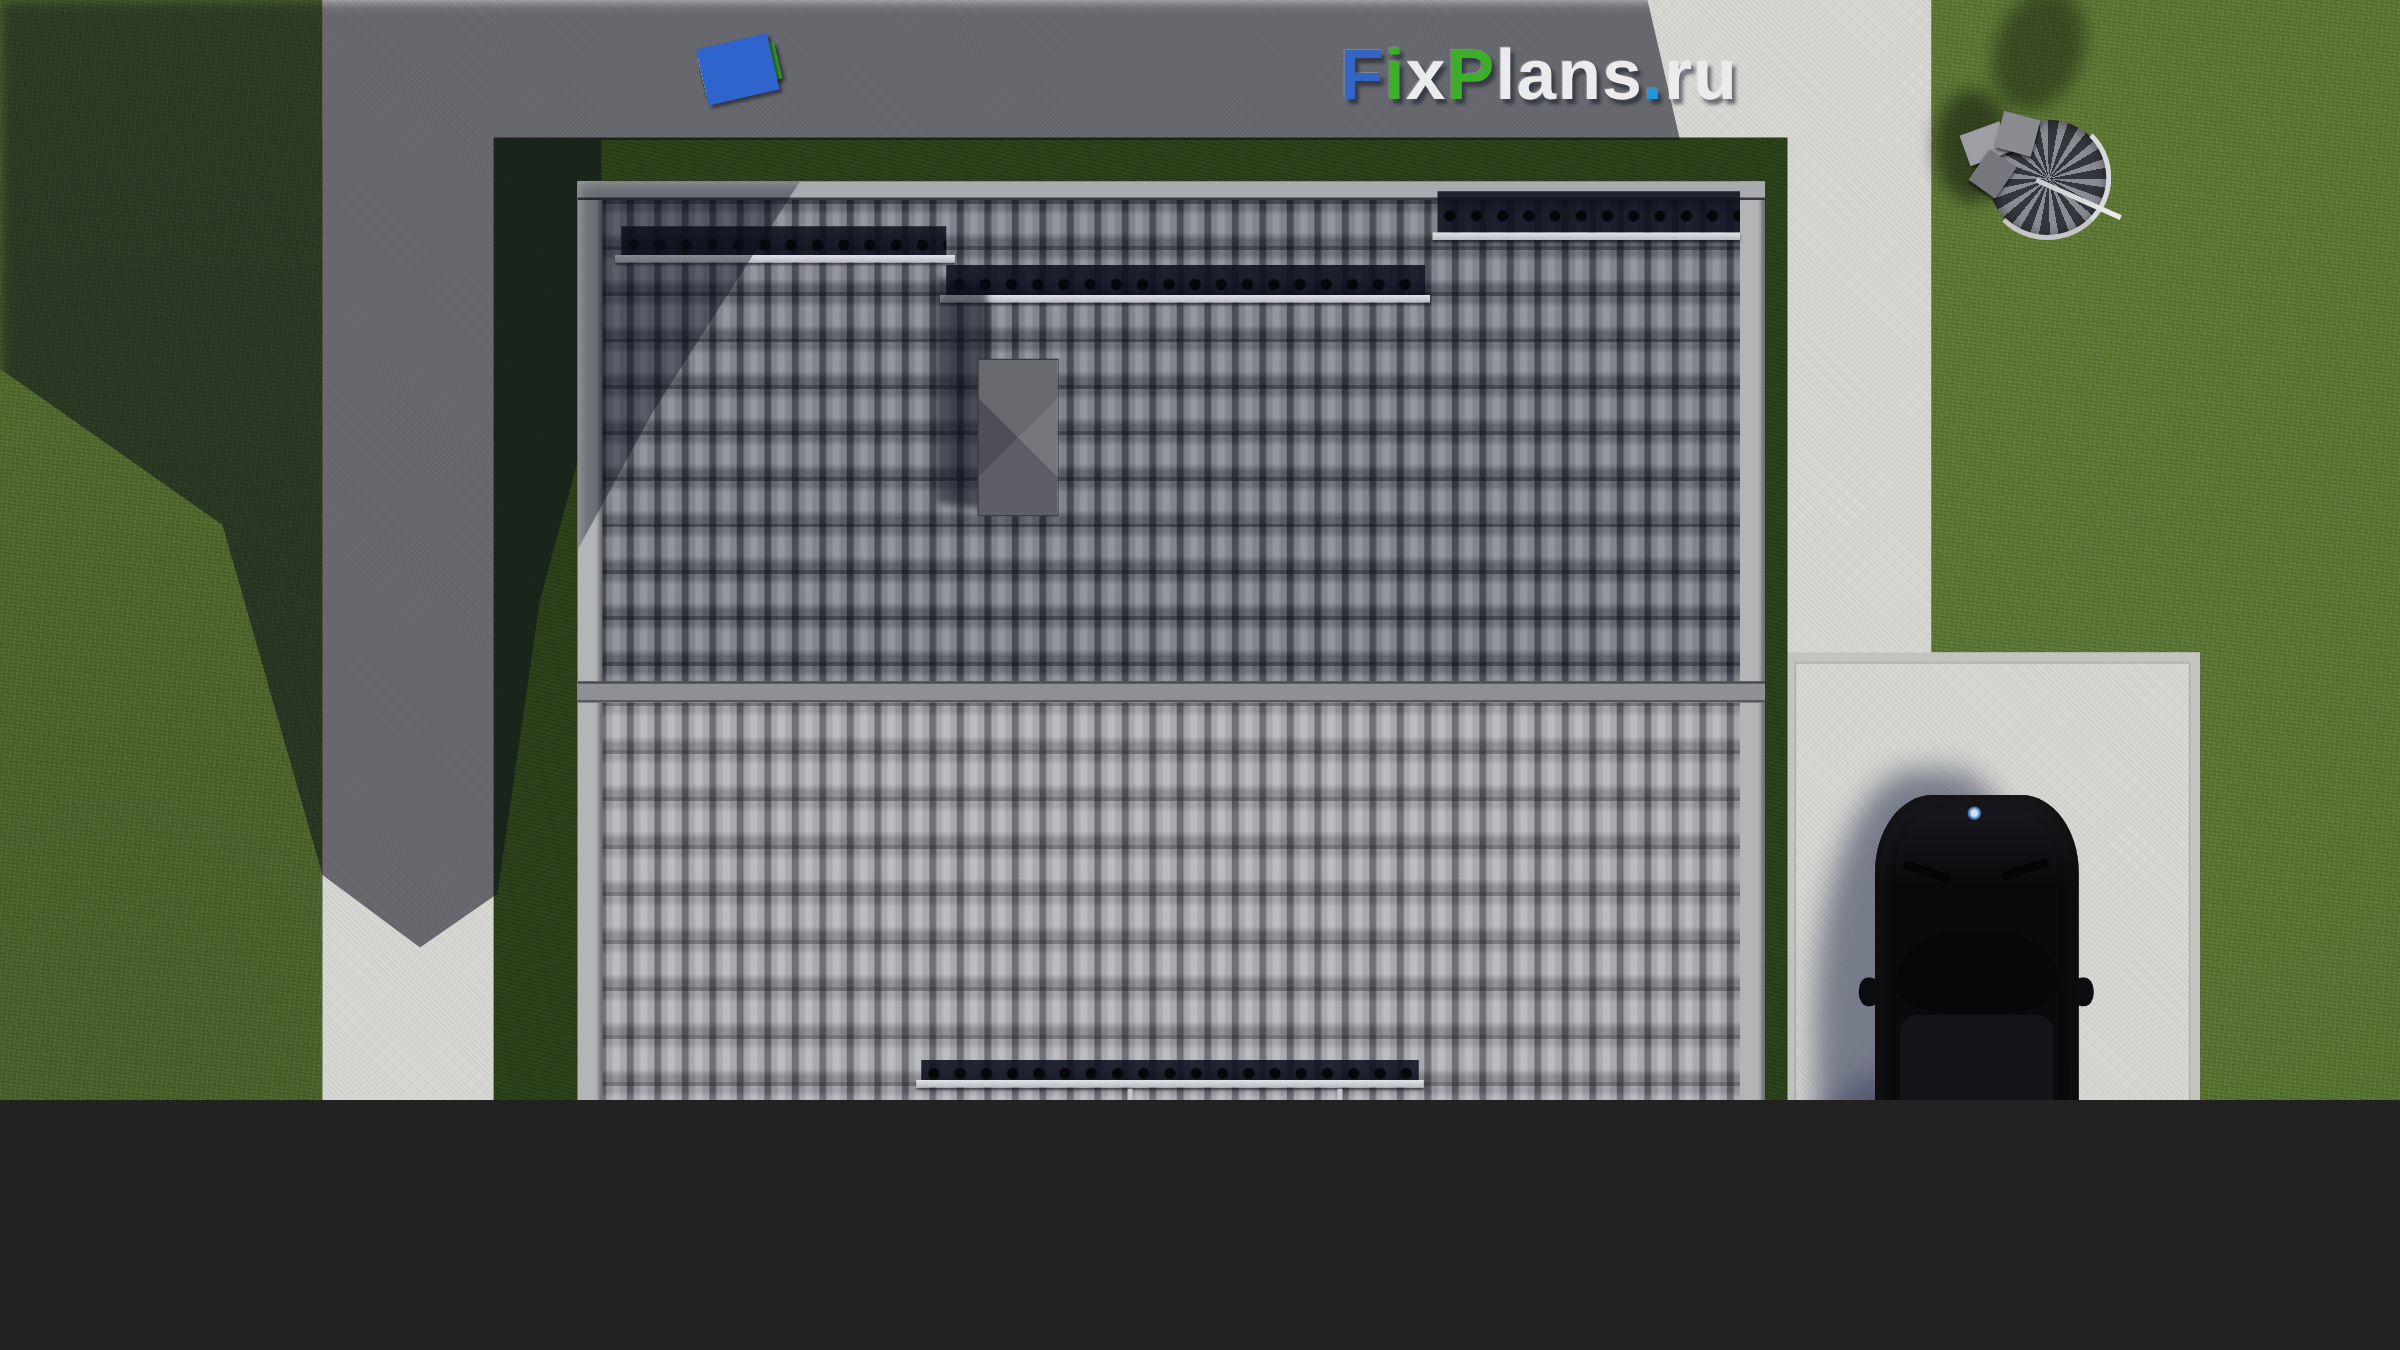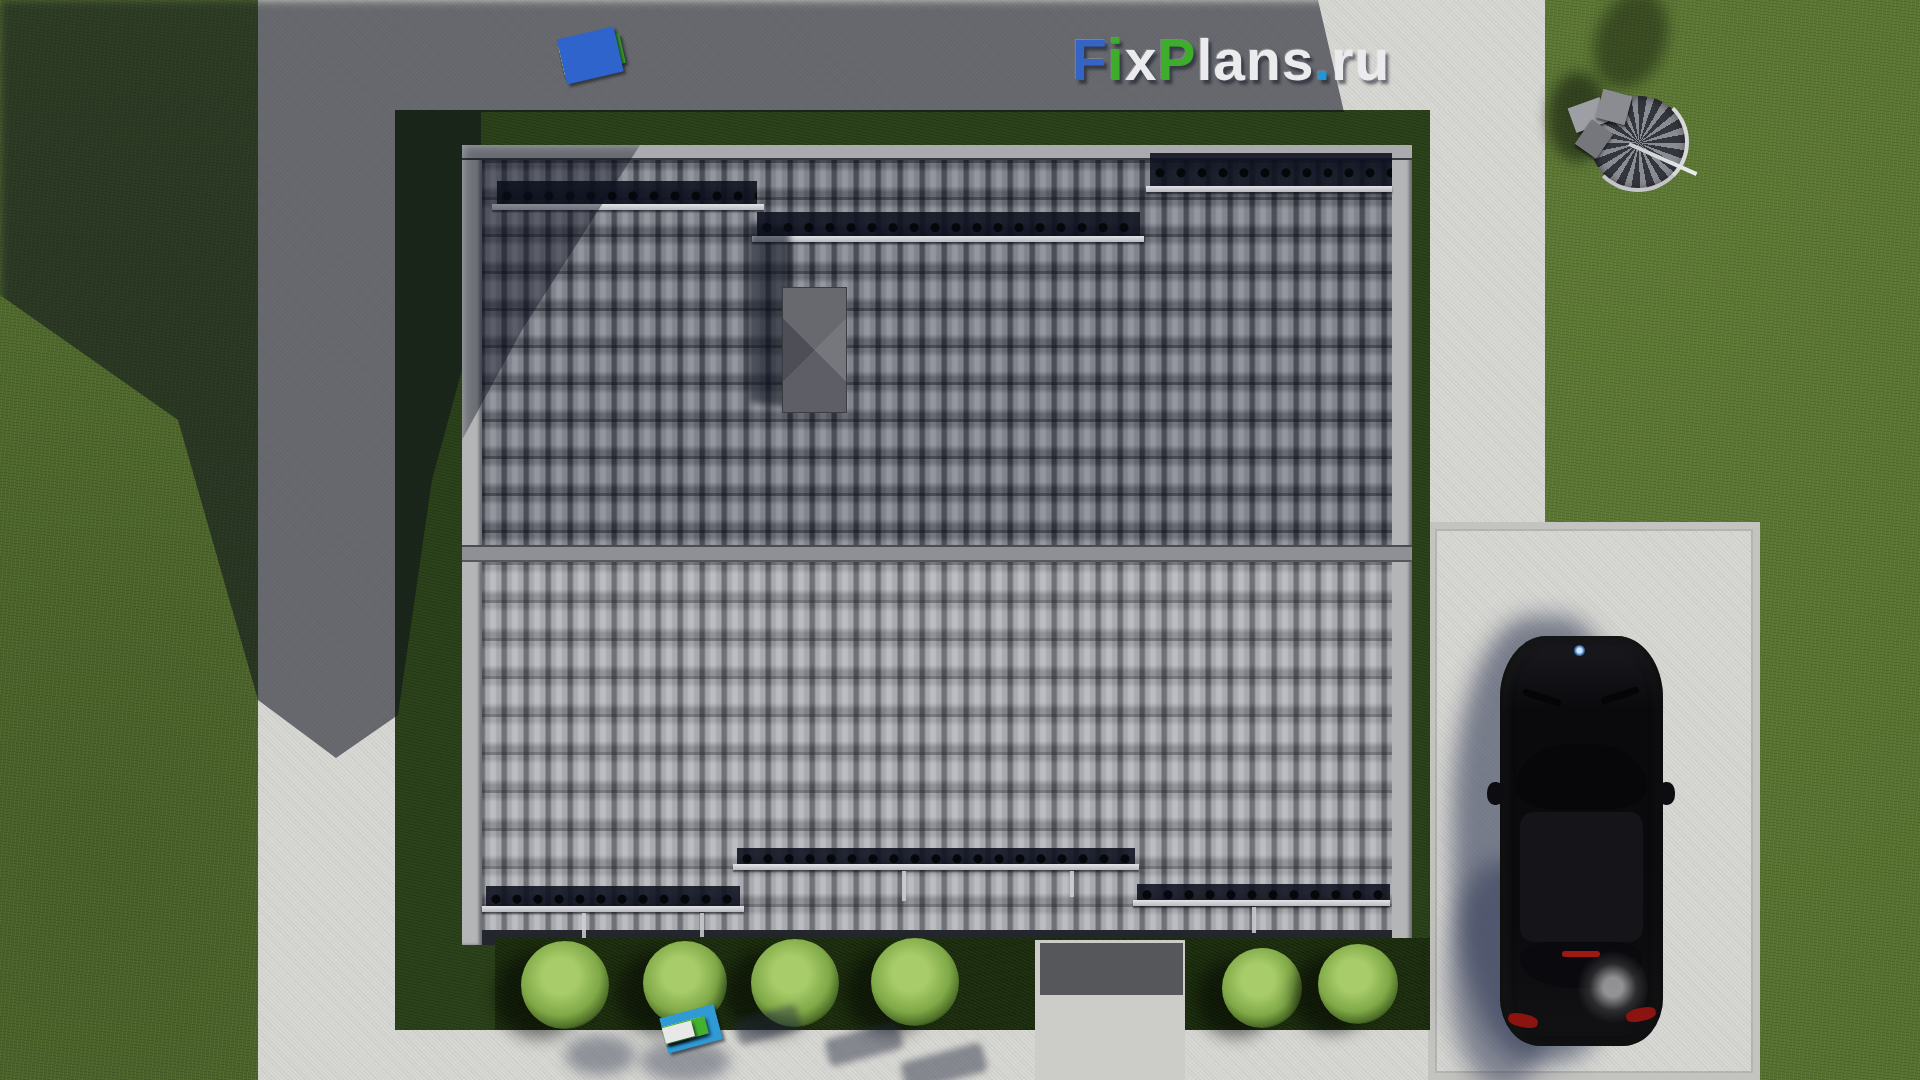--- a/index.html
+++ b/index.html
@@ -1,16 +1,16 @@
 <!DOCTYPE html>
 <html><head>
 <meta charset="utf-8">
 <style>
   html,body{margin:0;padding:0;background:#222;}
-  #stage{position:relative;width:1920px;height:1080px;overflow:hidden;
+  #stage{position:relative;width:1920px;height:880px;overflow:hidden;
          font-family:"Liberation Sans", sans-serif;background:#55702f;}
   #stage *{position:absolute;box-sizing:border-box;}
 
   
   .grass-noise{left:0;top:0;width:1920px;height:1080px;
     background-image:
       repeating-linear-gradient(7deg, rgba(0,0,0,.10) 0 1px, transparent 1px 3px),
       repeating-linear-gradient(95deg, rgba(255,255,255,.05) 0 1px, transparent 1px 4px),
       radial-gradient(circle at 85% 20%, rgba(160,190,90,.12), transparent 55%),
       radial-gradient(circle at 5% 80%, rgba(0,0,0,.15), transparent 45%);}

